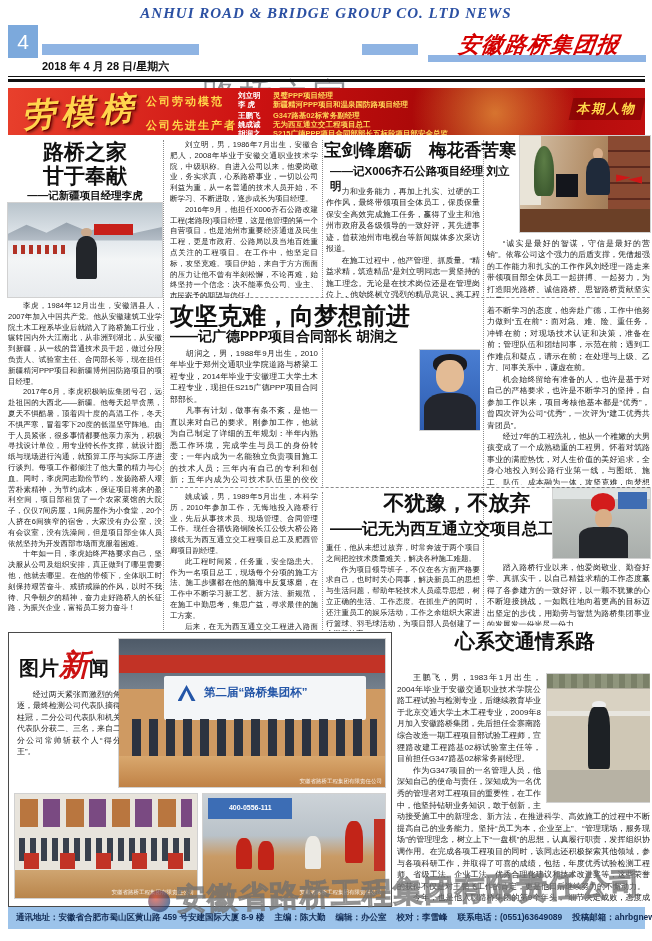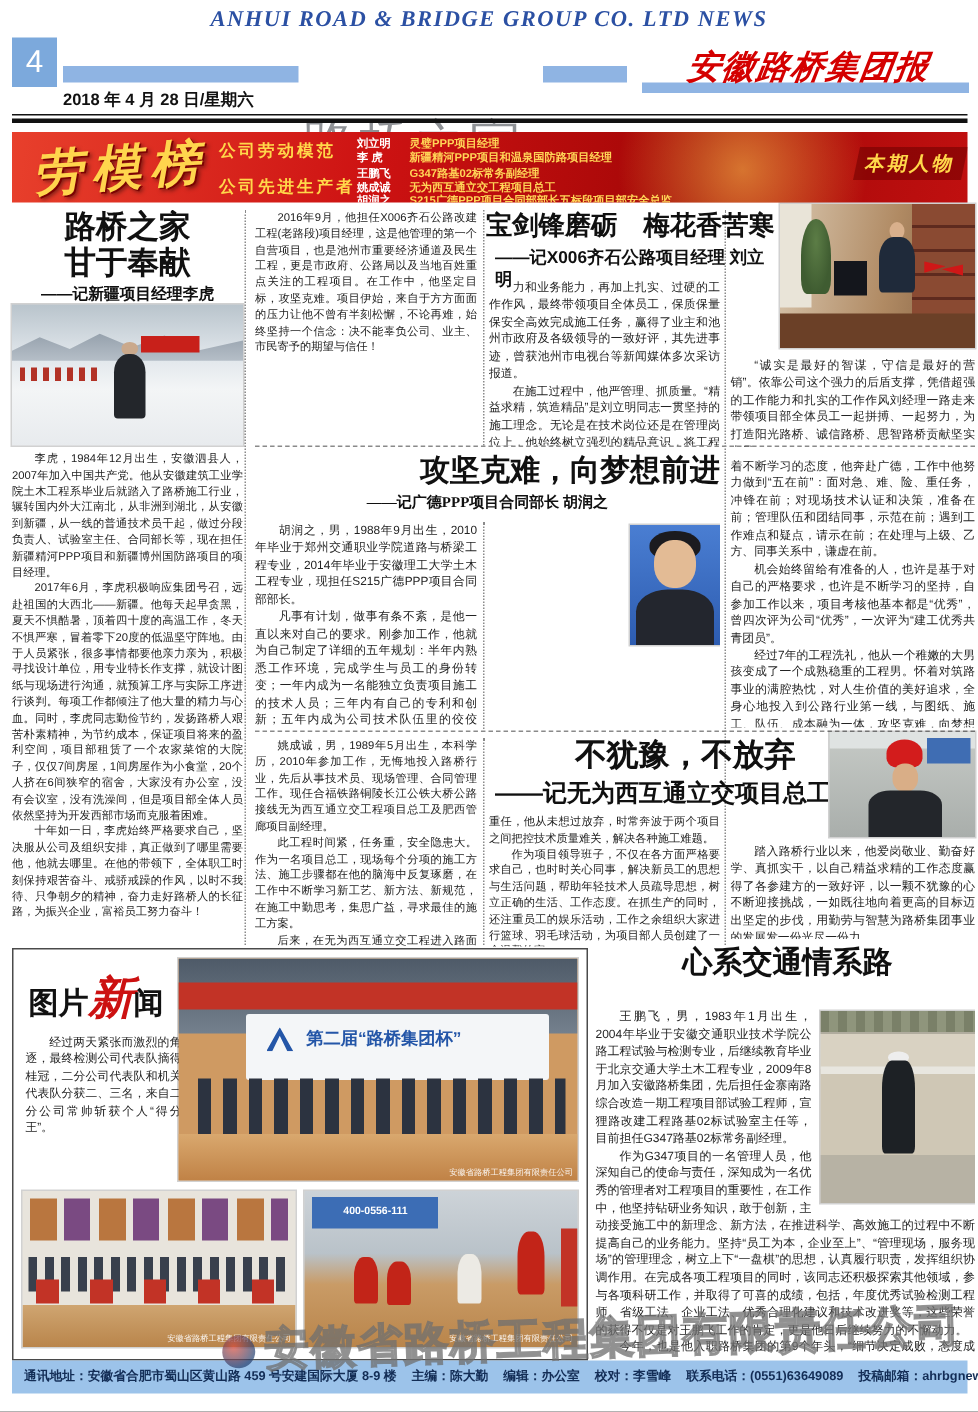--- a/index.html
+++ b/index.html
@@ -194,20 +194,21 @@
     <div class="head"></div>
     <div class="man"></div>
   </div>
   <div class="abs bodytxt tight" style="left:8px;top:301px;width:154px;height:330px;">
       <p class="para">李虎，1984年12月出生，安徽泗县人，2007年加入中国共产党。他从安徽建筑工业学院土木工程系毕业后就踏入了路桥施工行业，辗转国内外大江南北，从非洲到湖北，从安徽到新疆，从一线的普通技术员干起，做过分段负责人、试验室主任、合同部长等，现在担任新疆精河PPP项目和新疆博州国防路项目的项目经理。</p>
       <p class="para">2017年6月，李虎积极响应集团号召，远赴祖国的大西北——新疆。他每天起早贪黑，夏天不惧酷暑，顶着四十度的高温工作，冬天不惧严寒，冒着零下20度的低温坚守阵地。由于人员紧张，很多事情都要他亲力亲为，积极寻找设计单位，用专业特长作支撑，就设计图纸与现场进行沟通，就预算工序与实际工序进行谈判。每项工作都倾注了他大量的精力与心血。同时，李虎同志勤俭节约，发扬路桥人艰苦朴素精神，为节约成本，保证项目将来的盈利空间，项目部租赁了一个农家菜馆的大院子，仅仅7间房屋，1间房屋作为小食堂，20个人挤在6间狭窄的宿舍，大家没有办公室，没有会议室，没有洗澡间，但是项目部全体人员依然坚持为开发西部市场而克服着困难。</p>
       <p class="para">十年如一日，李虎始终严格要求自己，坚决服从公司及组织安排，真正做到了哪里需要他，他就去哪里。在他的带领下，全体职工时刻保持艰苦奋斗、戒骄戒躁的作风，以时不我待、只争朝夕的精神，奋力走好路桥人的长征路，为振兴企业，富裕员工努力奋斗！</p>
     </div>
 
   <div class="abs bodytxt tight" style="left:170px;top:140px;width:148px;height:158px;">
+      <p class="para">刘立明，男，1986年7月出生，安徽合肥人，2008年毕业于安徽交通职业技术学院，中级职称。自进入公司以来，他爱岗敬业，务实求真，心系路桥事业，一切以公司利益为重，从一名普通的技术人员开始，不断学习、不断进取，逐步成长为项目经理。</p>
       <p class="para">2016年9月，他担任X006齐石公路改建工程(老路段)项目经理，这是他管理的第一个自营项目，也是池州市重要经济通道及民生工程，更是市政府、公路局以及当地百姓重点关注的工程项目。在工作中，他坚定目标，攻坚克难。项目伊始，来自于方方面面的压力让他不曾有半刻松懈，不论再难，始终坚持一个信念：决不能辜负公司、业主、市民寄予的期望与信任！</p>
     </div>
   <div class="abs hl" style="left:324px;top:138px;width:198px;font-size:17.5px;white-space:nowrap;">宝剑锋磨砺　梅花香苦寒</div>
   <div class="abs sub" style="left:330px;top:164px;width:190px;font-size:11.5px;">——记X006齐石公路项目经理  刘立明</div>
   <div class="abs bodytxt" style="left:326px;top:186px;width:154px;height:111px;">
       <p class="para">力和业务能力，再加上扎实、过硬的工作作风，最终带领项目全体员工，保质保量保安全高效完成施工任务，赢得了业主和池州市政府及各级领导的一致好评，其先进事迹，曾获池州市电视台等新闻媒体多次采访报道。</p>
       <p class="para">在施工过程中，他严管理、抓质量。“精益求精，筑造精品”是刘立明同志一贯坚持的施工理念。无论是在技术岗位还是在管理岗位上，他始终树立强烈的精品意识，将工程质量摆在首位。</p>
     </div>
   <div class="ph p-office" style="left:520px;top:136px;width:130px;height:96px;">
     <div class="shelf"></div>
@@ -217,22 +218,22 @@
     <div class="person"></div>
     <div class="desk"></div>
     <div class="monitor"></div>
     <div class="flag1"></div>
     <div class="flag2"></div>
   </div>
   <div class="abs bodytxt" style="left:487px;top:238px;width:163px;height:60px;">
       <p class="para">“诚实是最好的智谋，守信是最好的营销”。依靠公司这个强力的后盾支撑，凭借超强的工作能力和扎实的工作作风刘经理一路走来带领项目部全体员工一起拼搏、一起努力，为打造阳光路桥、诚信路桥、思智路桥贡献坚实力量。</p>
     </div>
 
-  <div class="abs hl" style="left:170px;top:300px;width:310px;text-align:right;font-size:20px;">攻坚克难，向梦想前进</div>
-  <div class="abs sub" style="left:170px;top:328px;width:310px;text-align:center;font-size:10px;font-family:Liberation Serif, serif;">——记广德PPP项目合同部长  胡润之</div>
+  <div class="abs hl" style="left:170px;top:300px;width:310px;text-align:left;font-size:24px;">攻坚克难，向梦想前进</div>
+  <div class="abs sub" style="left:170px;top:328px;width:310px;font-size:14px;">——记广德PPP项目合同部长  胡润之</div>
   <div class="abs bodytxt" style="left:170px;top:348px;width:148px;height:138px;">
       <p class="para">胡润之，男，1988年9月出生，2010年毕业于郑州交通职业学院道路与桥梁工程专业，2014年毕业于安徽理工大学土木工程专业，现担任S215广德PPP项目合同部部长。</p>
       <p class="para">凡事有计划，做事有条不紊，是他一直以来对自己的要求。刚参加工作，他就为自己制定了详细的五年规划：半年内熟悉工作环境，完成学生与员工的身份转变；一年内成为一名能独立负责项目施工的技术人员；三年内有自己的专利和创新；五年内成为公司技术队伍里的佼佼者。</p>
     </div>
   <div class="abs bodytxt noind" style="left:326px;top:348px;width:154px;height:140px;">
     <div class="ph p-id" style="width:60px;height:80px;">
       <div class="hair"></div>
       <div class="head"></div>
       <div class="bod"></div>
     </div>

